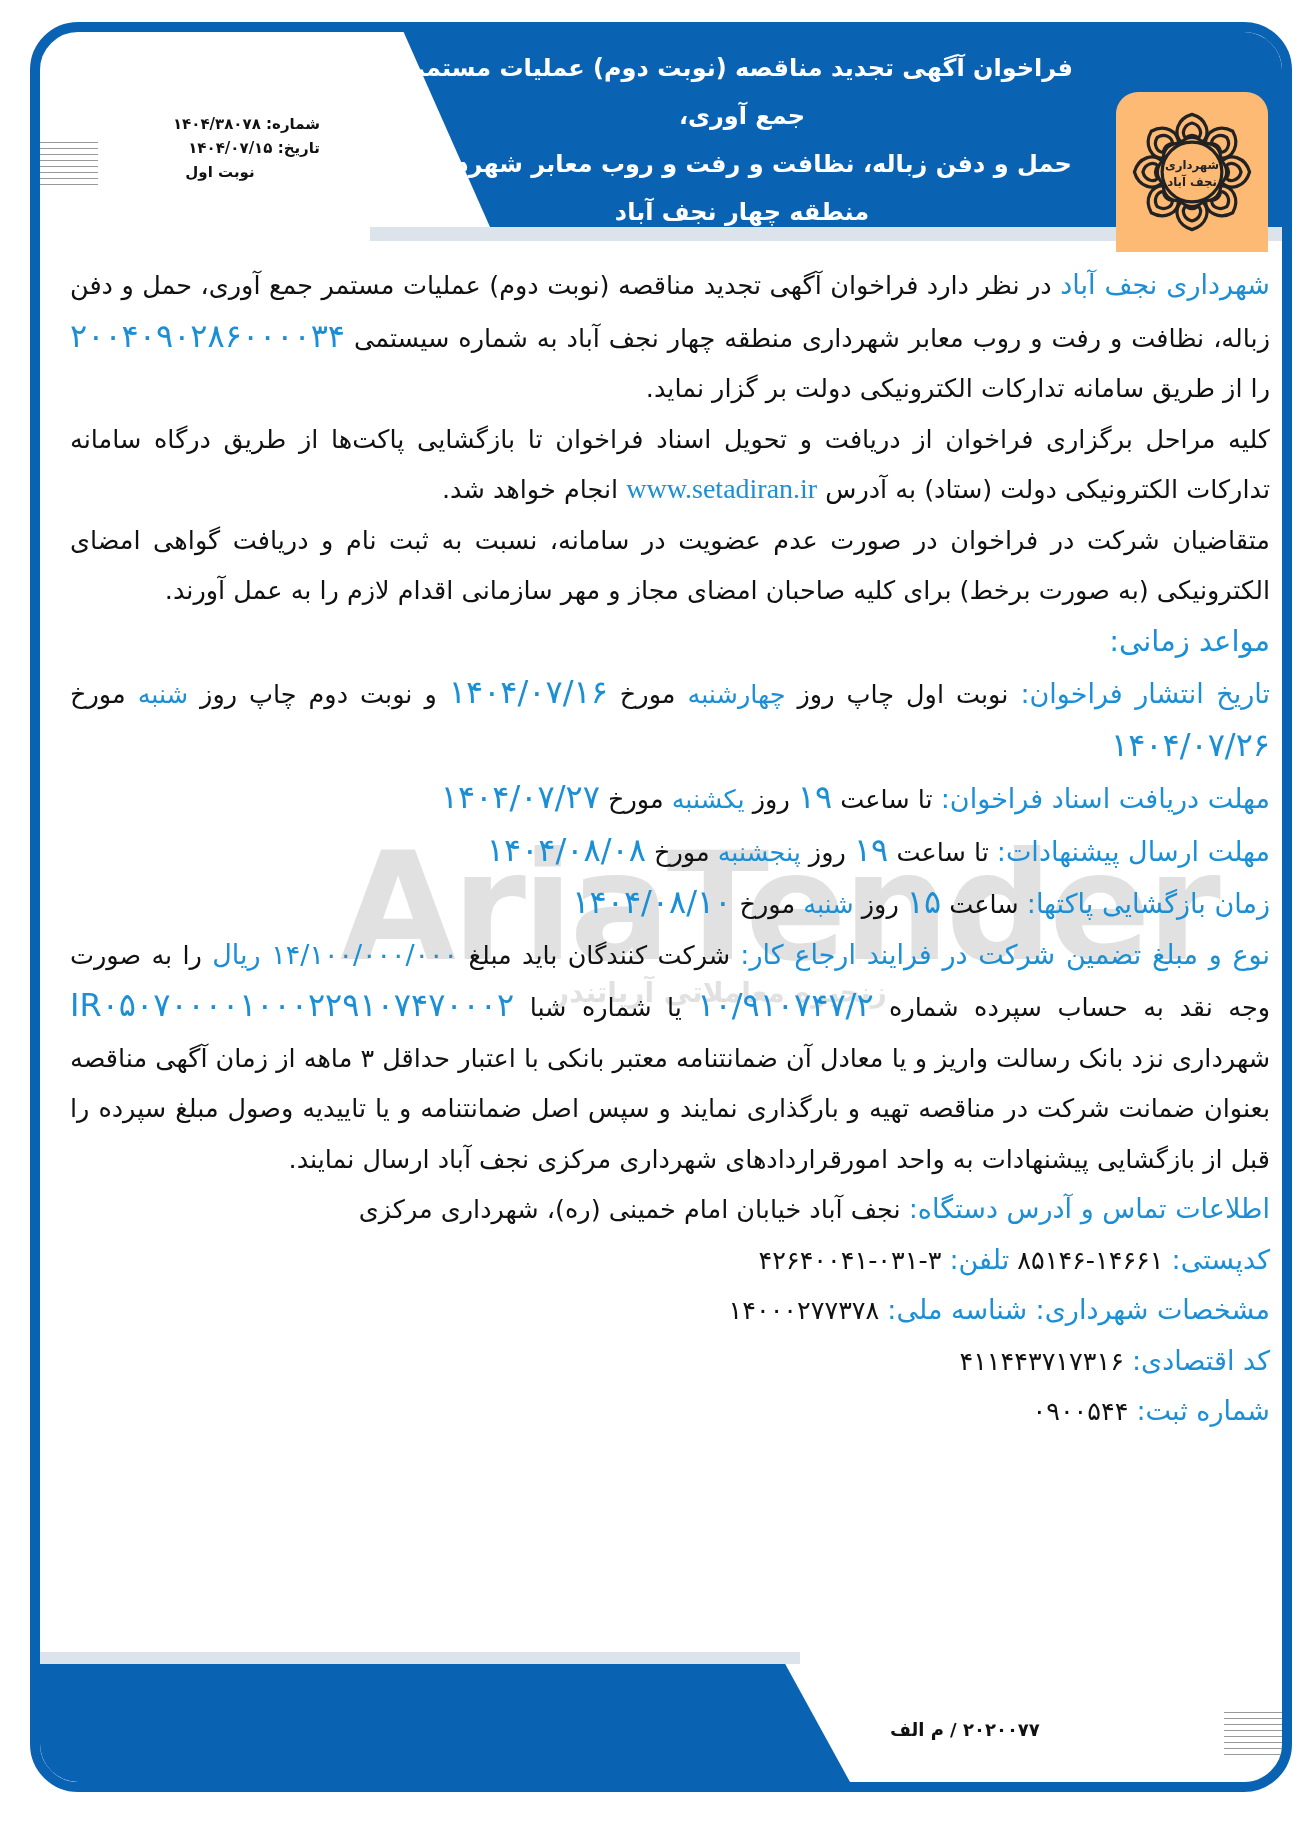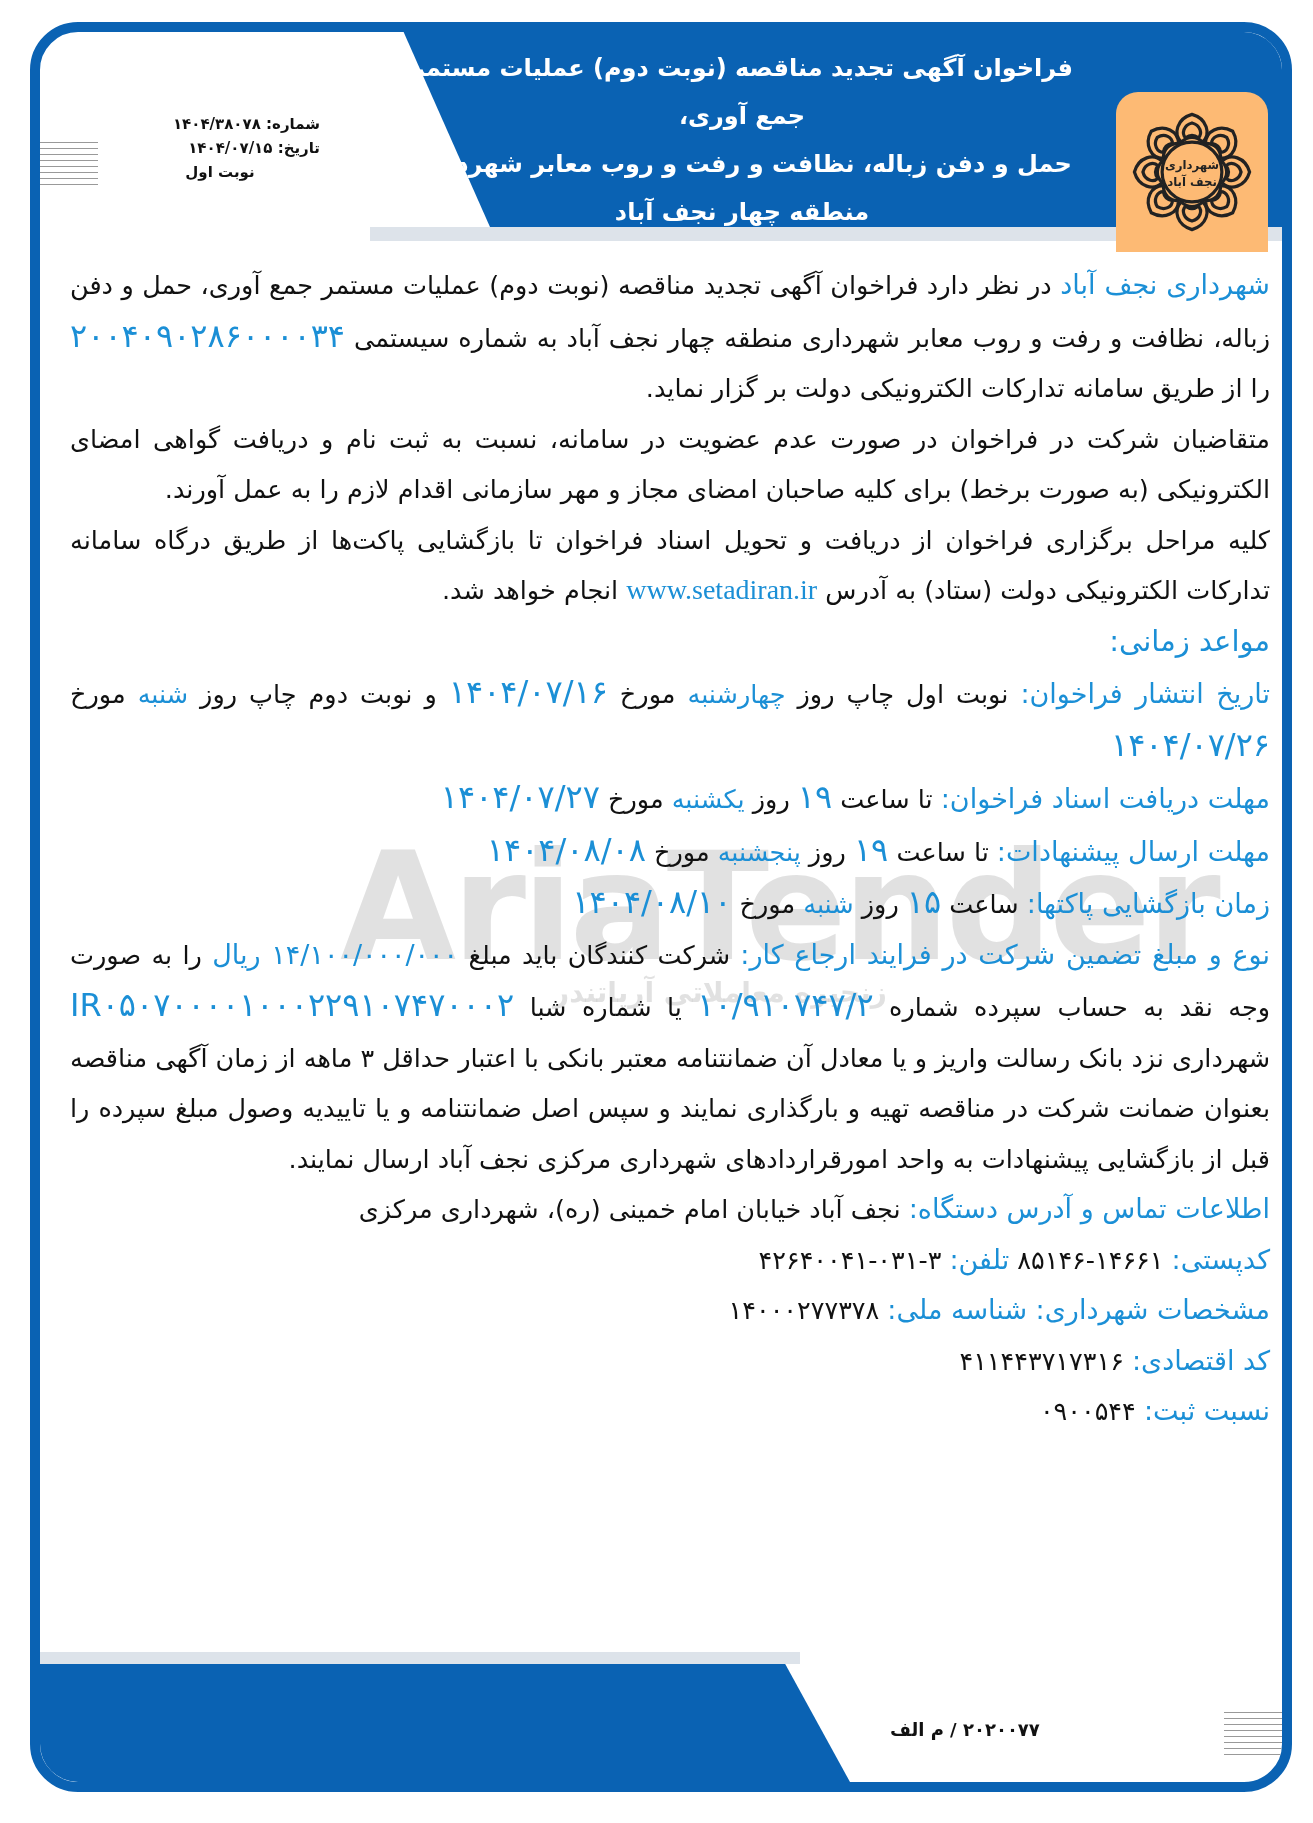--- a/index.html
+++ b/index.html
@@ -133,24 +133,24 @@
 
   <div class="watermark">
     <div class="w1">AriaTender</div>
     <div class="w2">زنجیره معاملاتی آریاتندر</div>
   </div>
 
   <div class="content">
     <p>
       <span class="lbl">شهرداری نجف آباد</span><span> در نظر دارد فراخوان آگهی تجدید مناقصه (نوبت دوم) عملیات مستمر جمع آوری، حمل و دفن زباله، نظافت و رفت و روب معابر شهرداری منطقه چهار  نجف آباد به شماره سیستمی </span><span class="big">۲۰۰۴۰۹۰۲۸۶۰۰۰۰۳۴</span><span> را از طریق سامانه تدارکات الکترونیکی دولت بر گزار نماید.</span>
     </p>
+    <p>
+      <span>کلیه مراحل برگزاری فراخوان از دریافت و تحویل اسناد فراخوان تا بازگشایی پاکت‌ها از طریق درگاه سامانه تدارکات الکترونیکی دولت (ستاد) به آدرس </span><span class="blue" style="font-family:'Liberation Serif',serif;font-size:28px;">www.setadiran.ir</span><span> انجام خواهد شد.</span>
+    </p>
     <p>متقاضیان شرکت در فراخوان در صورت عدم عضویت در سامانه، نسبت به ثبت نام و دریافت گواهی امضای الکترونیکی (به صورت برخط) برای کلیه صاحبان امضای مجاز و مهر سازمانی اقدام لازم را به عمل آورند.</p>
-    <p>
-      <span>کلیه مراحل برگزاری فراخوان از دریافت و تحویل اسناد فراخوان تا بازگشایی پاکت‌ها از طریق درگاه سامانه تدارکات الکترونیکی دولت (ستاد) به آدرس </span><span class="blue" style="font-family:'Liberation Serif',serif;font-size:28px;">www.setadiran.ir</span><span> انجام خواهد شد.</span>
-    </p>
 
     <p><span class="lbl" style="font-size:29px;">مواعد زمانی:</span></p>
 
     <p>
       <span class="lbl">تاریخ انتشار فراخوان:</span><span> نوبت اول چاپ روز </span><span class="blue">چهارشنبه</span><span> مورخ </span><span class="big">۱۴۰۴/۰۷/۱۶</span><span> و نوبت دوم چاپ روز </span><span class="blue">شنبه</span><span> مورخ </span><span class="big">۱۴۰۴/۰۷/۲۶</span>
     </p>
 
     <p>
       <span class="lbl">مهلت دریافت اسناد فراخوان:</span><span> تا ساعت </span><span class="big">۱۹</span><span> روز </span><span class="blue">یکشنبه</span><span> مورخ </span><span class="big">۱۴۰۴/۰۷/۲۷</span>
     </p>
@@ -173,21 +173,21 @@
     <p>
       <span class="lbl">کدپستی:</span><span> ۱۴۶۶۱-۸۵۱۴۶ </span><span class="lbl">تلفن:</span><span> ۳-۰۳۱-۴۲۶۴۰۰۴۱</span>
     </p>
     <p>
       <span class="lbl">مشخصات شهرداری:</span><span class="lbl"> شناسه ملی:</span><span> ۱۴۰۰۰۲۷۷۳۷۸</span>
     </p>
     <p>
       <span class="lbl">کد اقتصادی:</span><span> ۴۱۱۴۴۳۷۱۷۳۱۶</span>
     </p>
     <p>
-      <span class="lbl">نسبت ثبت:</span><span> ۰۹۰۰۵۴۴</span>
+      <span class="lbl">شماره ثبت:</span><span> ۰۹۰۰۵۴۴</span>
     </p>
   </div>
 
   <div class="footer-shadow"></div>
   <div class="footer-band"></div>
   <div class="footer-code">۲۰۲۰۰۷۷ / م الف</div>
   <div class="footer-lines">
     <div></div>
       <div></div>
       <div></div>

